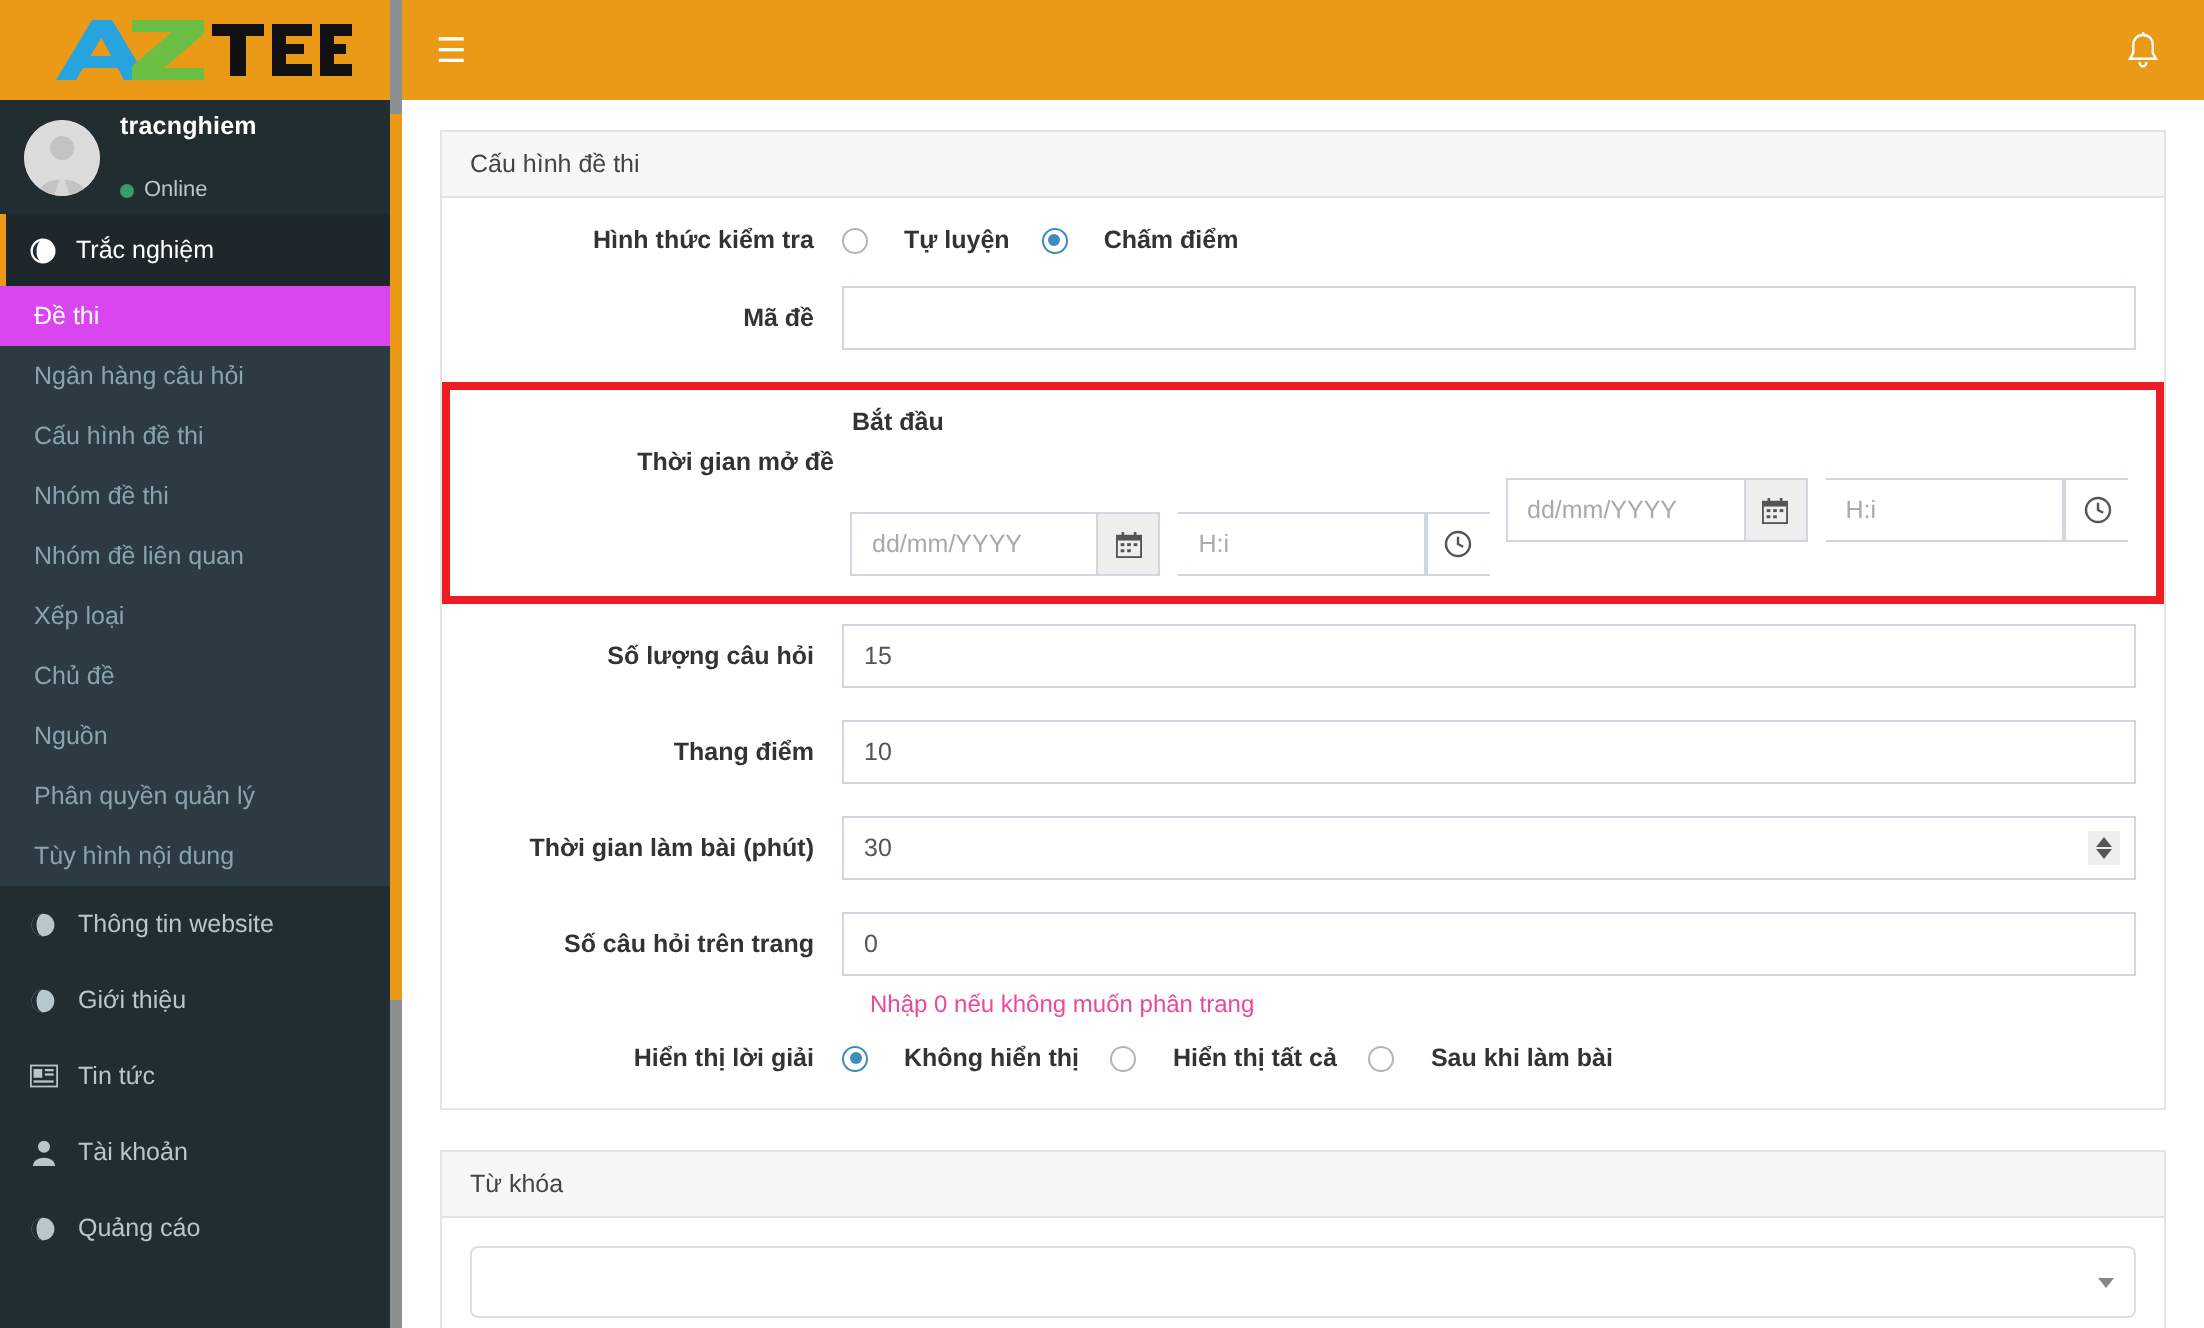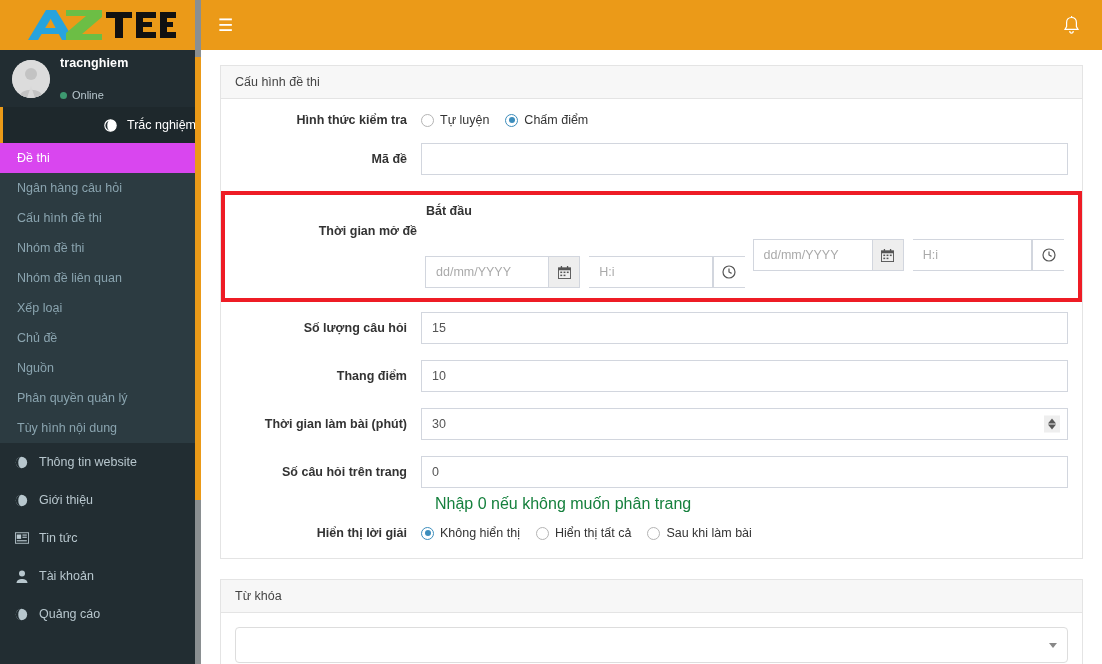--- a/index.html
+++ b/index.html
@@ -37,21 +37,20 @@
   }
   .avatar svg { display: block; }
   .uinfo { display: flex; flex-direction: column; gap: 19px; }
   .uname { color: #fff; font-size: 12.5px; font-weight: bold; letter-spacing: .1px; }
   .ustatus { color: #b8c7ce; font-size: 11px; display: flex; align-items: center; gap: 5px; }
   .dot { width: 7px; height: 7px; border-radius: 50%; background: #3d9970; display: inline-block; }
   .menu-parent {
     display: flex; align-items: center; gap: 9px;
     padding: 11px 5px 11px 14px; color: #fff; font-size: 12.5px;
     cursor: pointer;
-    justify-content: flex-end;
   }
   .menu-parent.active { background: #1e282c; border-left: 3px solid #eb9a18; padding-left: 11px; }
   .menu-parent .mi { width: 15px; display: inline-flex; justify-content: center; color: #fff; }
   .submenu { list-style: none; margin: 0; padding: 0; background: #2c3b41; }
   .submenu li {
     padding: 8px 5px 8px 17px; color: #8aa4af; font-size: 12.5px; cursor: pointer;
   }
   .submenu li.active { color: #fff; background: #d946ef; font-weight: normal; }
   .menu-item {
     display: flex; align-items: center; gap: 10px;
@@ -95,21 +94,21 @@
 
   .inp {
     height: 32px; border: 1px solid #d2d6de; background: #fff;
     padding: 5px 10px; font-size: 12.5px; color: #555; width: 100%;
     font-family: "Liberation Sans", sans-serif; border-radius: 0; outline: none;
   }
   .inp::placeholder { color: #aaa; }
   .inp.num { padding-right: 26px; }
 
   .radios { display: flex; align-items: center; gap: 16px; }
-  .rwrap { display: flex; align-items: center; gap: 6px; font-size: 12.5px; color: #333; cursor: pointer; font-weight: normal; }
+  .rwrap { display: flex; align-items: center; gap: 18px; font-size: 12.5px; color: #333; cursor: pointer; font-weight: bold; }
   .radio {
     width: 13px; height: 13px; border-radius: 50%; border: 1px solid #b4b4b4;
     background: #fff; display: inline-flex; align-items: center; justify-content: center;
     flex: 0 0 13px;
   }
   .radio.on { border-color: #3c8dbc; }
   .radio.on::after { content: ""; width: 6px; height: 6px; border-radius: 50%; background: #3c8dbc; }
 
   
   .dt-outline {
@@ -139,21 +138,21 @@
   .numwrap { position: relative; width: 100%; }
   .spin {
     position: absolute; right: 8px; top: 50%; transform: translateY(-50%);
     display: flex; flex-direction: column; align-items: center; gap: 1px;
     background: #eee; padding: 3px 4px; cursor: pointer;
   }
   .spin i { display: block; width: 0; height: 0; border-left: 4px solid transparent; border-right: 4px solid transparent; }
   .spin i.up { border-bottom: 5px solid #555; }
   .spin i.dn { border-top: 5px solid #555; }
 
-  .helptext { font-size: 16px; color: #15803d; margin: -9px 0 13px 200px; }
+  .helptext { font-size: 12px; color: #ec4899; margin: -9px 0 13px 200px; }
 
   .s2 {
     height: 36px; border: 1px solid #ddd; border-radius: 4px; background: #fff;
     display: flex; align-items: center; justify-content: flex-end; padding: 0 10px;
     cursor: pointer;
   }
   .caret { width: 0; height: 0; border-left: 4px solid transparent; border-right: 4px solid transparent; border-top: 5px solid #888; }
 
   .footer {
     height: 58px; flex: 0 0 58px; border-top: 1px solid #e4e4e4;

